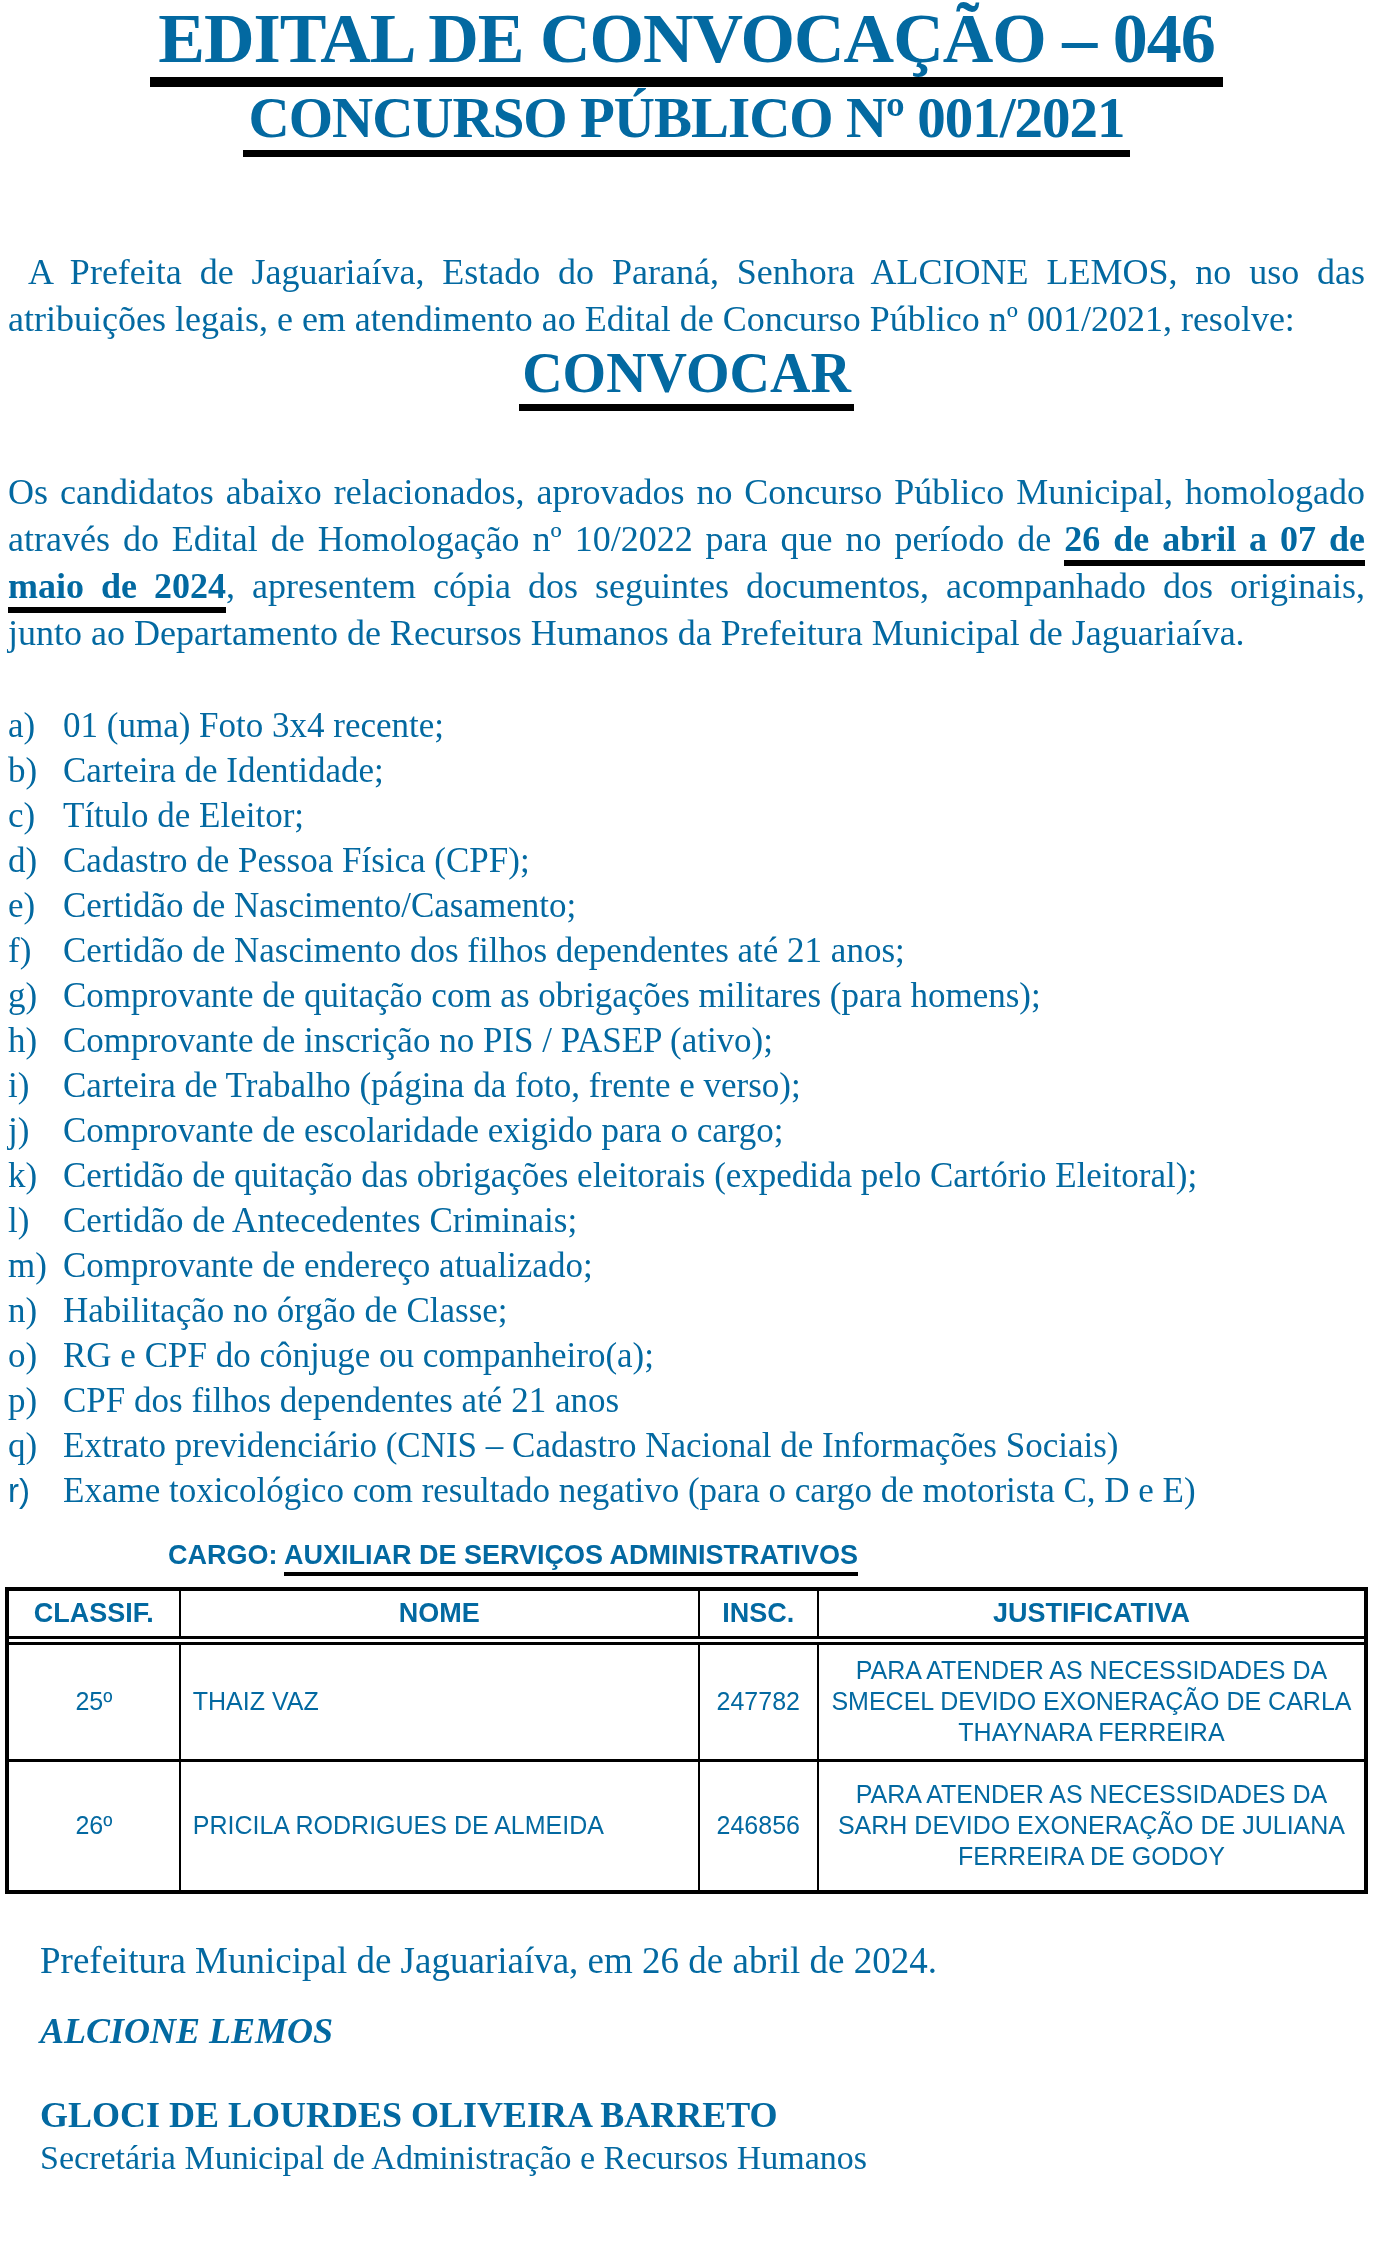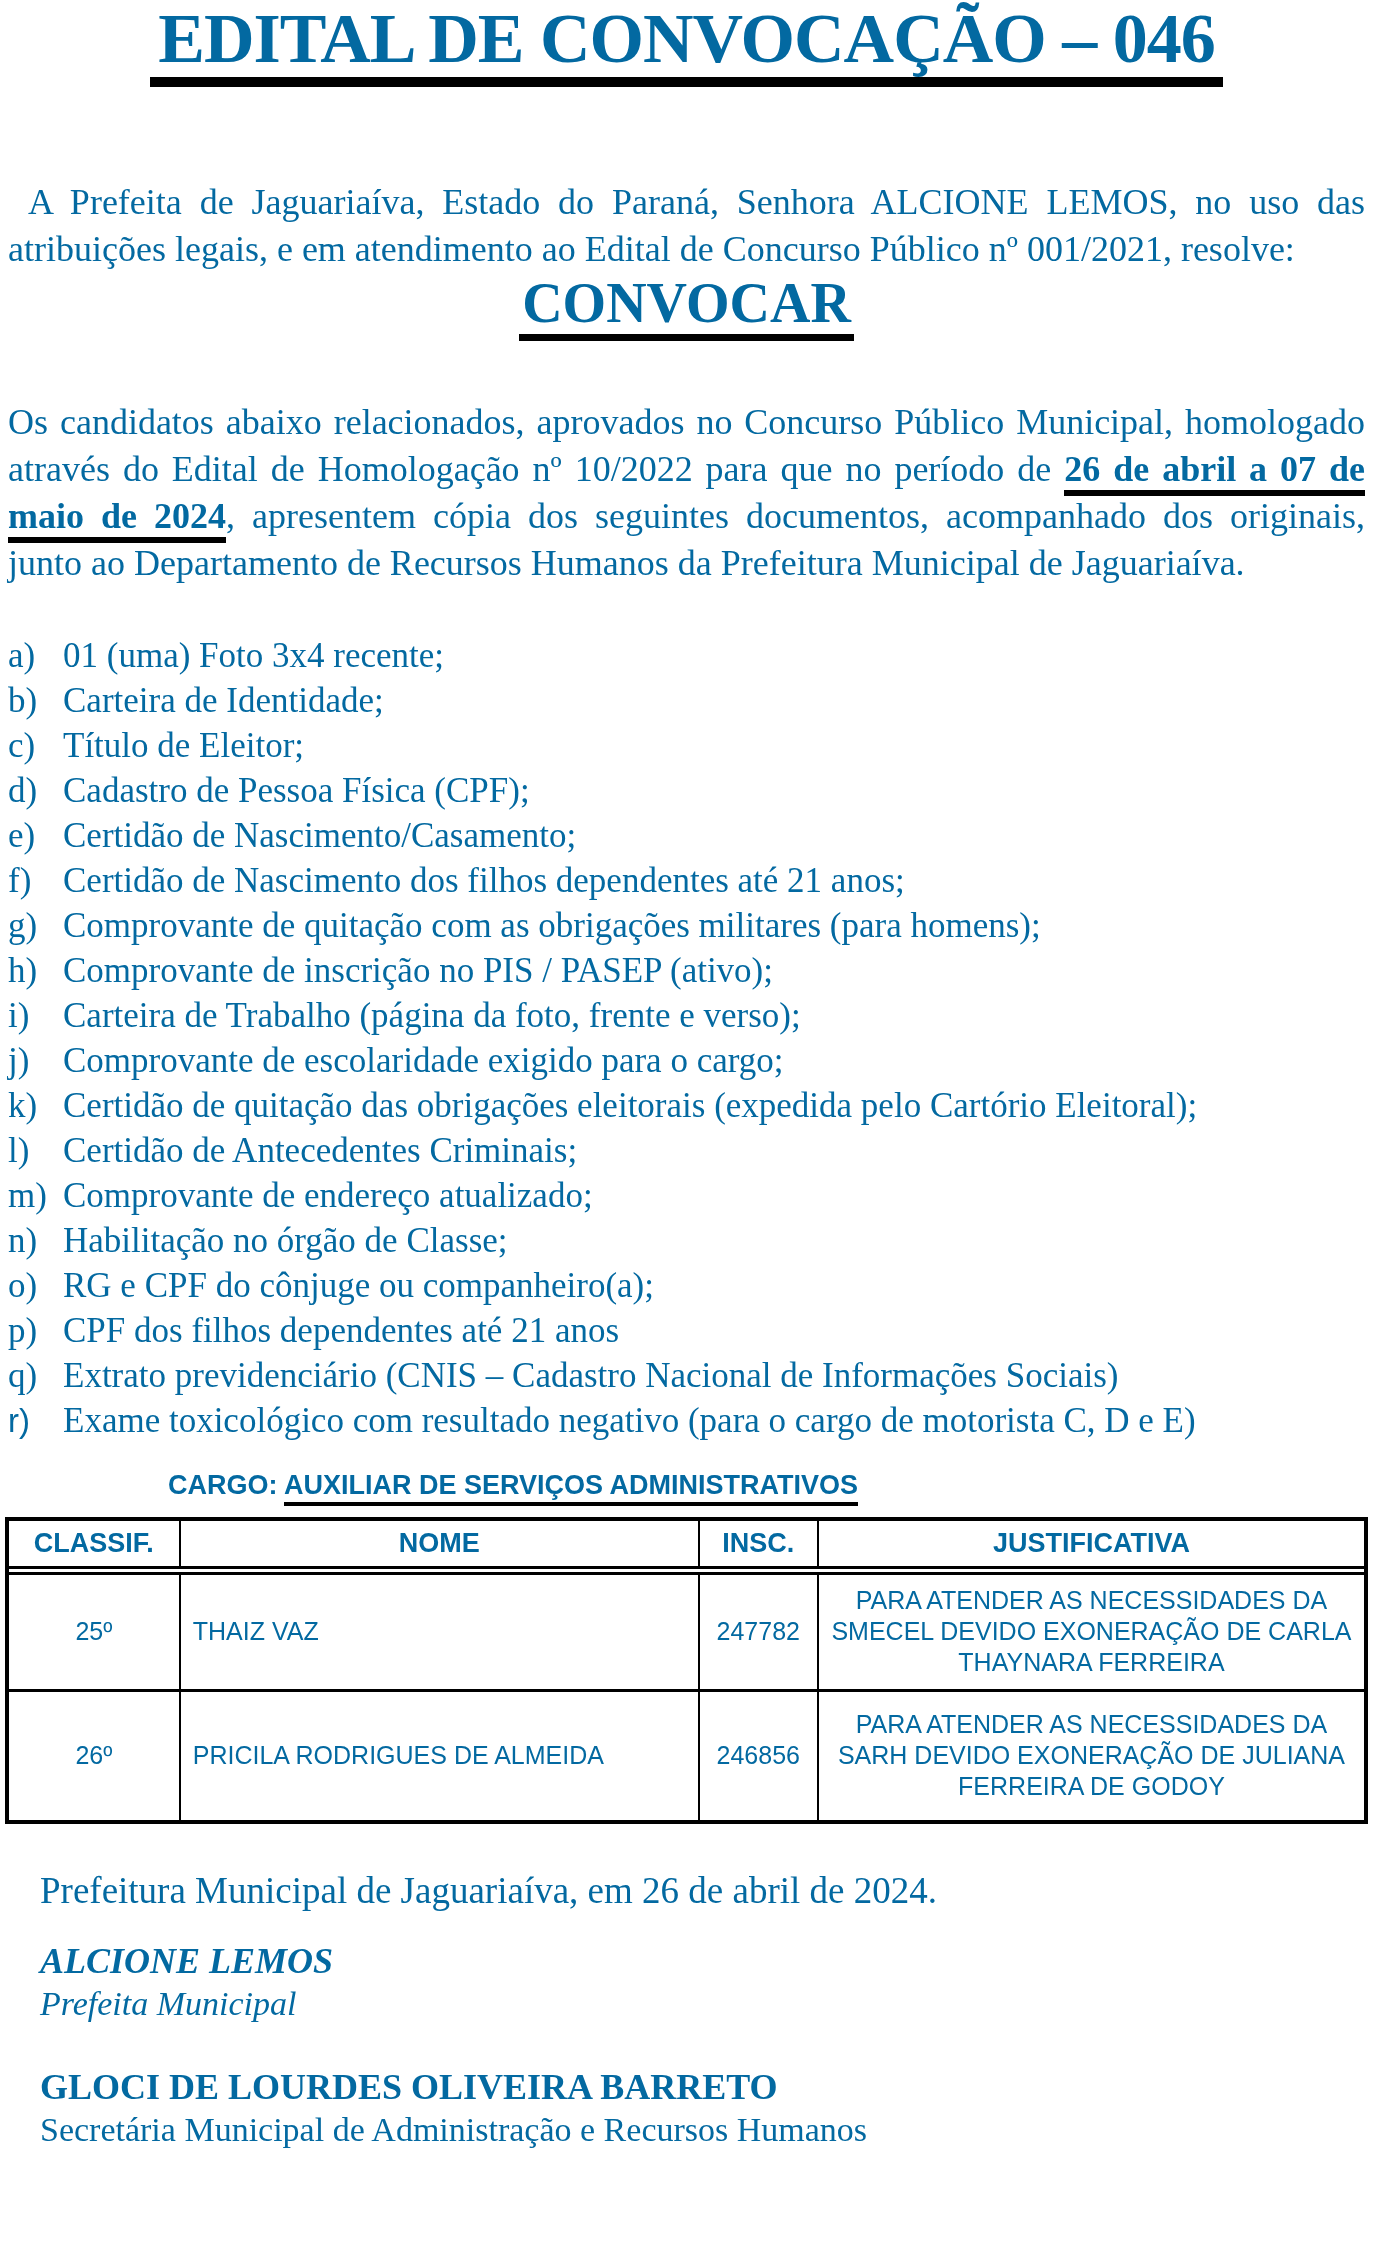--- a/index.html
+++ b/index.html
@@ -88,20 +88,23 @@
 </style>
 </head>
 <body>
 
 <div class="page">
 
   <div class="title-block">
     <div class="title1">
       <span class="u">EDITAL DE CONVOCAÇÃO – 046</span>
     </div>
+    <div class="title2">
+      <span class="u">CONCURSO PÚBLICO Nº 001/2021</span>
+    </div>
   </div>
 
   <p class="para para1">A Prefeita de Jaguariaíva, Estado do Paraná, Senhora ALCIONE LEMOS, no uso das atribuições legais, e em atendimento ao Edital de Concurso Público nº 001/2021, resolve:</p>
 
   <div class="convocar">
     <span class="u">CONVOCAR</span>
   </div>
 
   <p class="para para2"><span>Os candidatos abaixo relacionados, aprovados no Concurso Público Municipal, homologado através do Edital de Homologação nº 10/2022 para que no período de </span><span class="bold-period">26 de abril a 07 de maio de 2024</span><span>, apresentem cópia dos seguintes documentos, acompanhado dos originais, junto ao Departamento de Recursos Humanos da Prefeitura Municipal de Jaguariaíva.</span></p>
 
@@ -229,21 +232,20 @@
           </tr>
         </tbody>
     </table>
   </div>
 
   <div class="closing">
     <div class="date-line">Prefeitura Municipal de Jaguariaíva, em 26 de abril de 2024.</div>
 
     <div class="sig sig1">
       <div class="sig-name">ALCIONE LEMOS</div>
-      <div class="sig-role">Prefeita Municipal</div>
     </div>
 
     <div class="sig sig2">
       <div class="sig-name">GLOCI DE LOURDES OLIVEIRA BARRETO</div>
       <div class="sig-role">Secretária Municipal de Administração e Recursos Humanos</div>
     </div>
   </div>
 
 </div>
 

